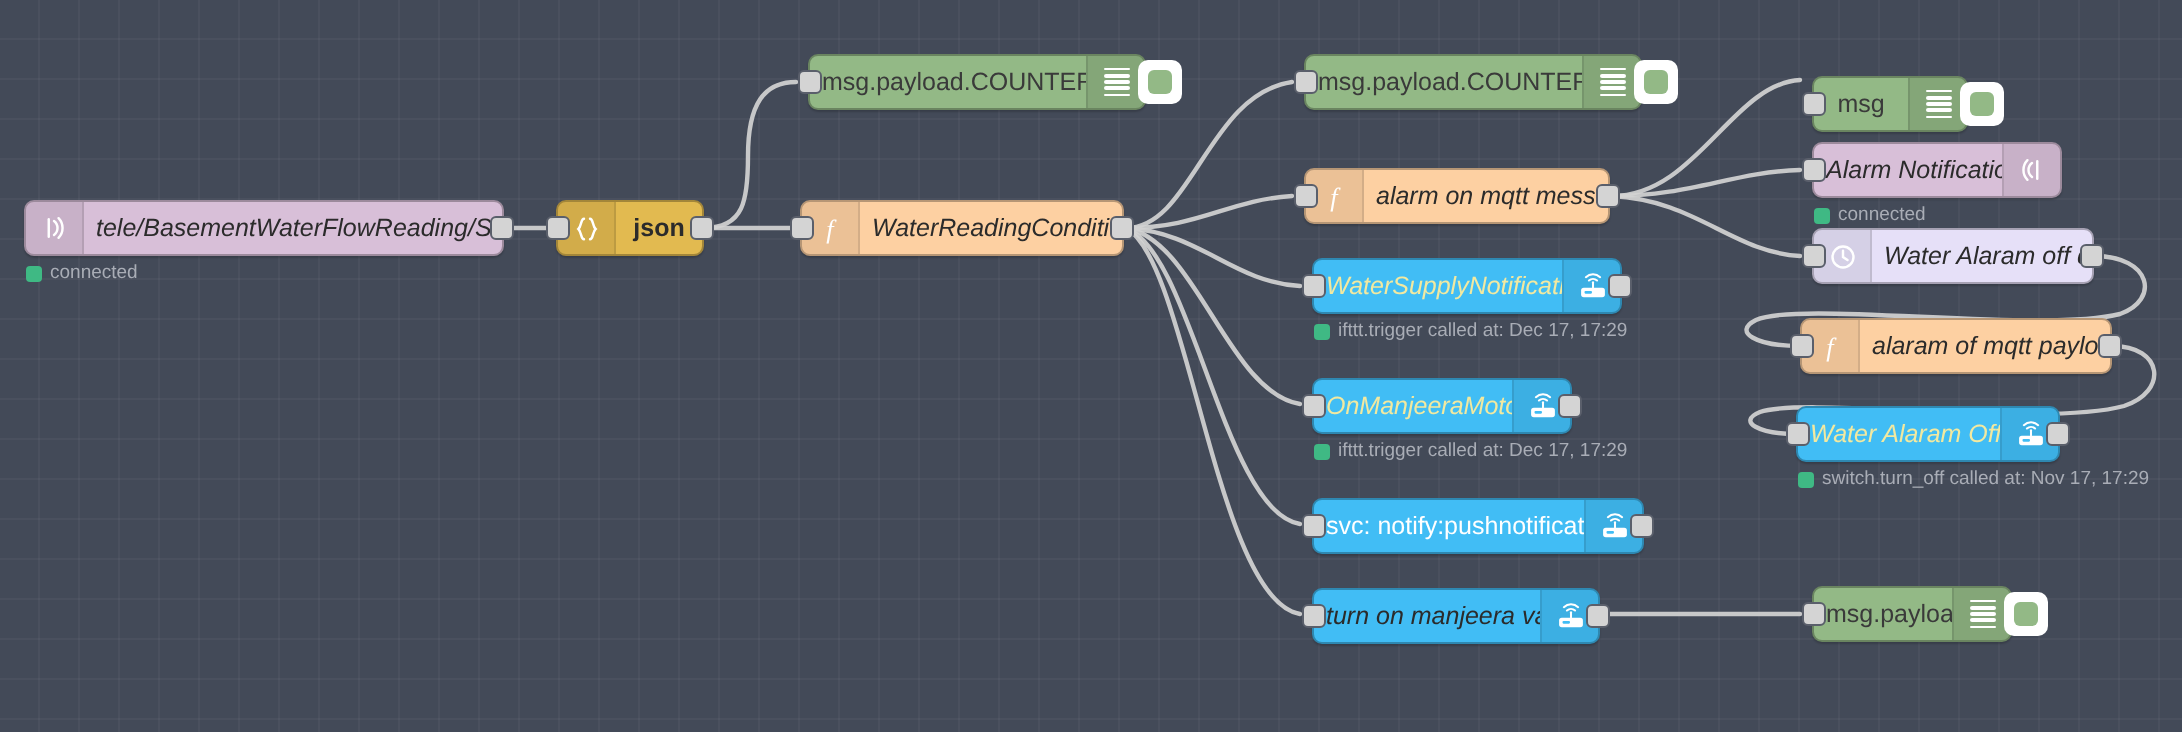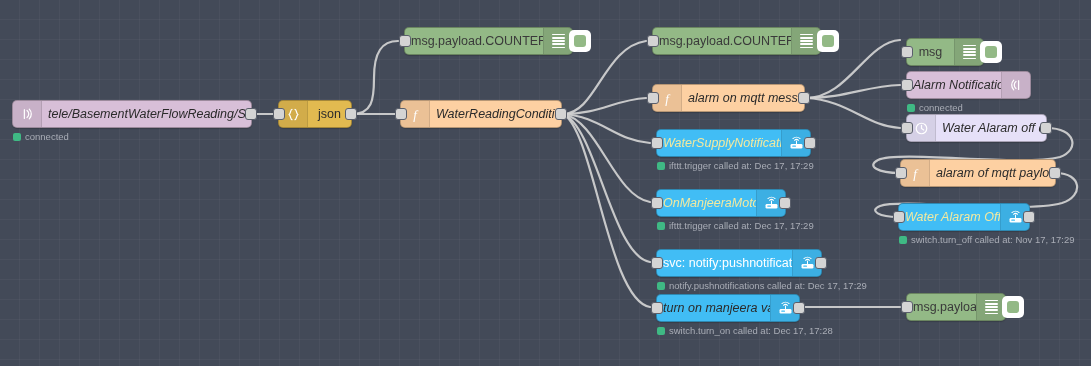--- a/index.html
+++ b/index.html
@@ -147,21 +147,21 @@
       </svg>
     </div>
     <div class="lbl">tele/BasementWaterFlowReading/SENSOR</div>
     <div class="port out"></div>
     <div class="status">
       <span class="dot"></span>
       <span>connected</span>
     </div>
   </div>
 
-  <div class="node n-json plain" style="left:278px;top:100px;width:74px;">
+  <div class="node n-json plain" style="left:278px;top:100px;width:74px;font-weight:bold;">
     <div class="icon-l">
       <svg width="15" height="15" viewBox="0 0 16 16">
         <g fill="none" stroke="#fff" stroke-width="1.3" stroke-linecap="round">
           <path d="M6.4 2.5 C4.6 2.5 5.2 6.4 3.4 8 C5.2 9.6 4.6 13.5 6.4 13.5"></path>
           <path d="M9.6 2.5 C11.4 2.5 10.8 6.4 12.6 8 C10.8 9.6 11.4 13.5 9.6 13.5"></path>
         </g>
       </svg>
     </div>
     <div class="lbl">json</div>
     <div class="port in"></div>
@@ -286,24 +286,20 @@
           <path d="M7.6 4.2 A3.6 3.6 0 0 1 12.4 4.2"></path>
           <path d="M5.8 2.2 A6.2 6.2 0 0 1 14.2 2.2"></path>
         </g>
         <g fill="#41bdf5">
             <rect x="5" y="10.4" width="4.4" height="1.5" rx=".6"></rect>
           </g>
       </svg>
     </div>
     <div class="port in"></div>
     <div class="port out"></div>
-    <div class="status">
-      <span class="dot"></span>
-      <span>notify.pushnotifications called at: Dec 17, 17:29</span>
-    </div>
   </div>
 
   <div class="node n-ha" style="left:656px;top:294px;width:144px;">
     <div class="lbl" style="color:#2b2b2b;">turn on manjeera valve 2</div>
     <div class="icon-r">
       <svg width="17" height="15" viewBox="0 0 20 16">
         <g fill="#fff">
             <rect x="3" y="8.5" width="14" height="5.5" rx="1.6"></rect>
           </g>
         <g fill="none" stroke="#fff" stroke-width="1.2" stroke-linecap="round">
@@ -311,24 +307,20 @@
           <path d="M7.6 4.2 A3.6 3.6 0 0 1 12.4 4.2"></path>
           <path d="M5.8 2.2 A6.2 6.2 0 0 1 14.2 2.2"></path>
         </g>
         <g fill="#41bdf5">
             <rect x="5" y="10.4" width="4.4" height="1.5" rx=".6"></rect>
           </g>
       </svg>
     </div>
     <div class="port in"></div>
     <div class="port out"></div>
-    <div class="status">
-      <span class="dot"></span>
-      <span>switch.turn_on called at: Dec 17, 17:28</span>
-    </div>
   </div>
 
   <div class="node n-debug plain" style="left:906px;top:27px;width:78px;margin-top:11px;">
     <div class="lbl dim">msg</div>
     <div class="icon-r dbg">
       <span class="bars">
           <span></span>
           <span></span>
           <span></span>
           <span></span>

